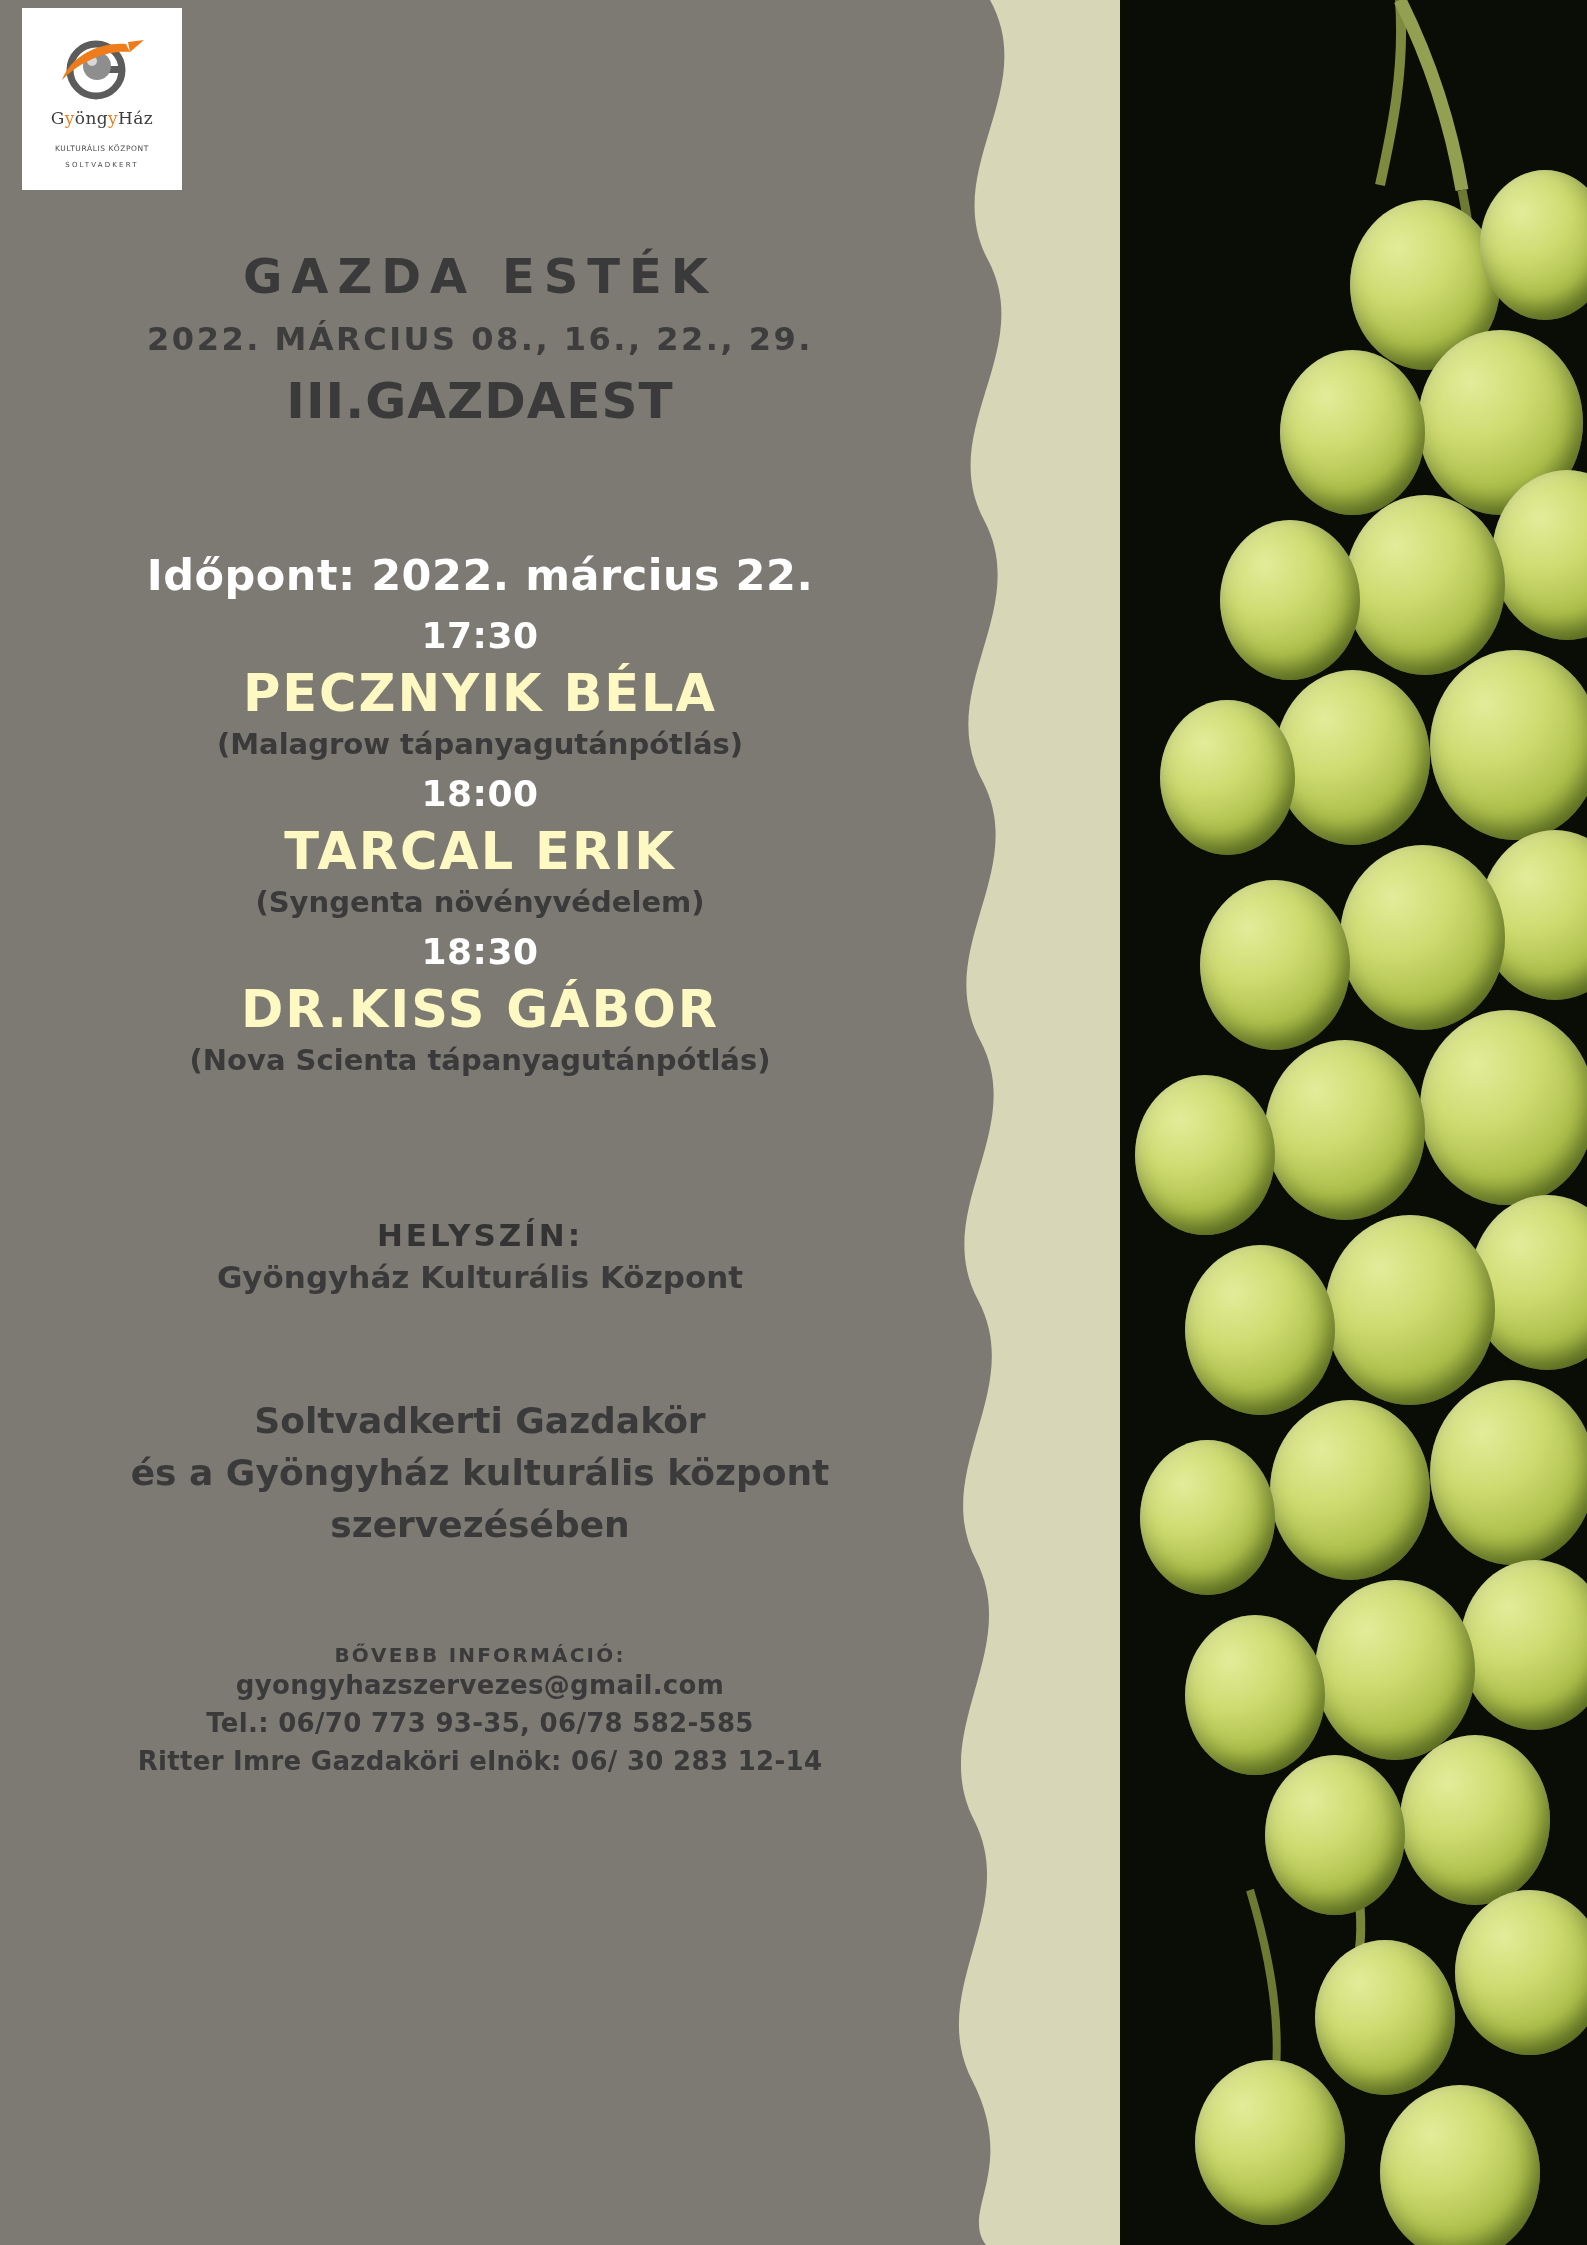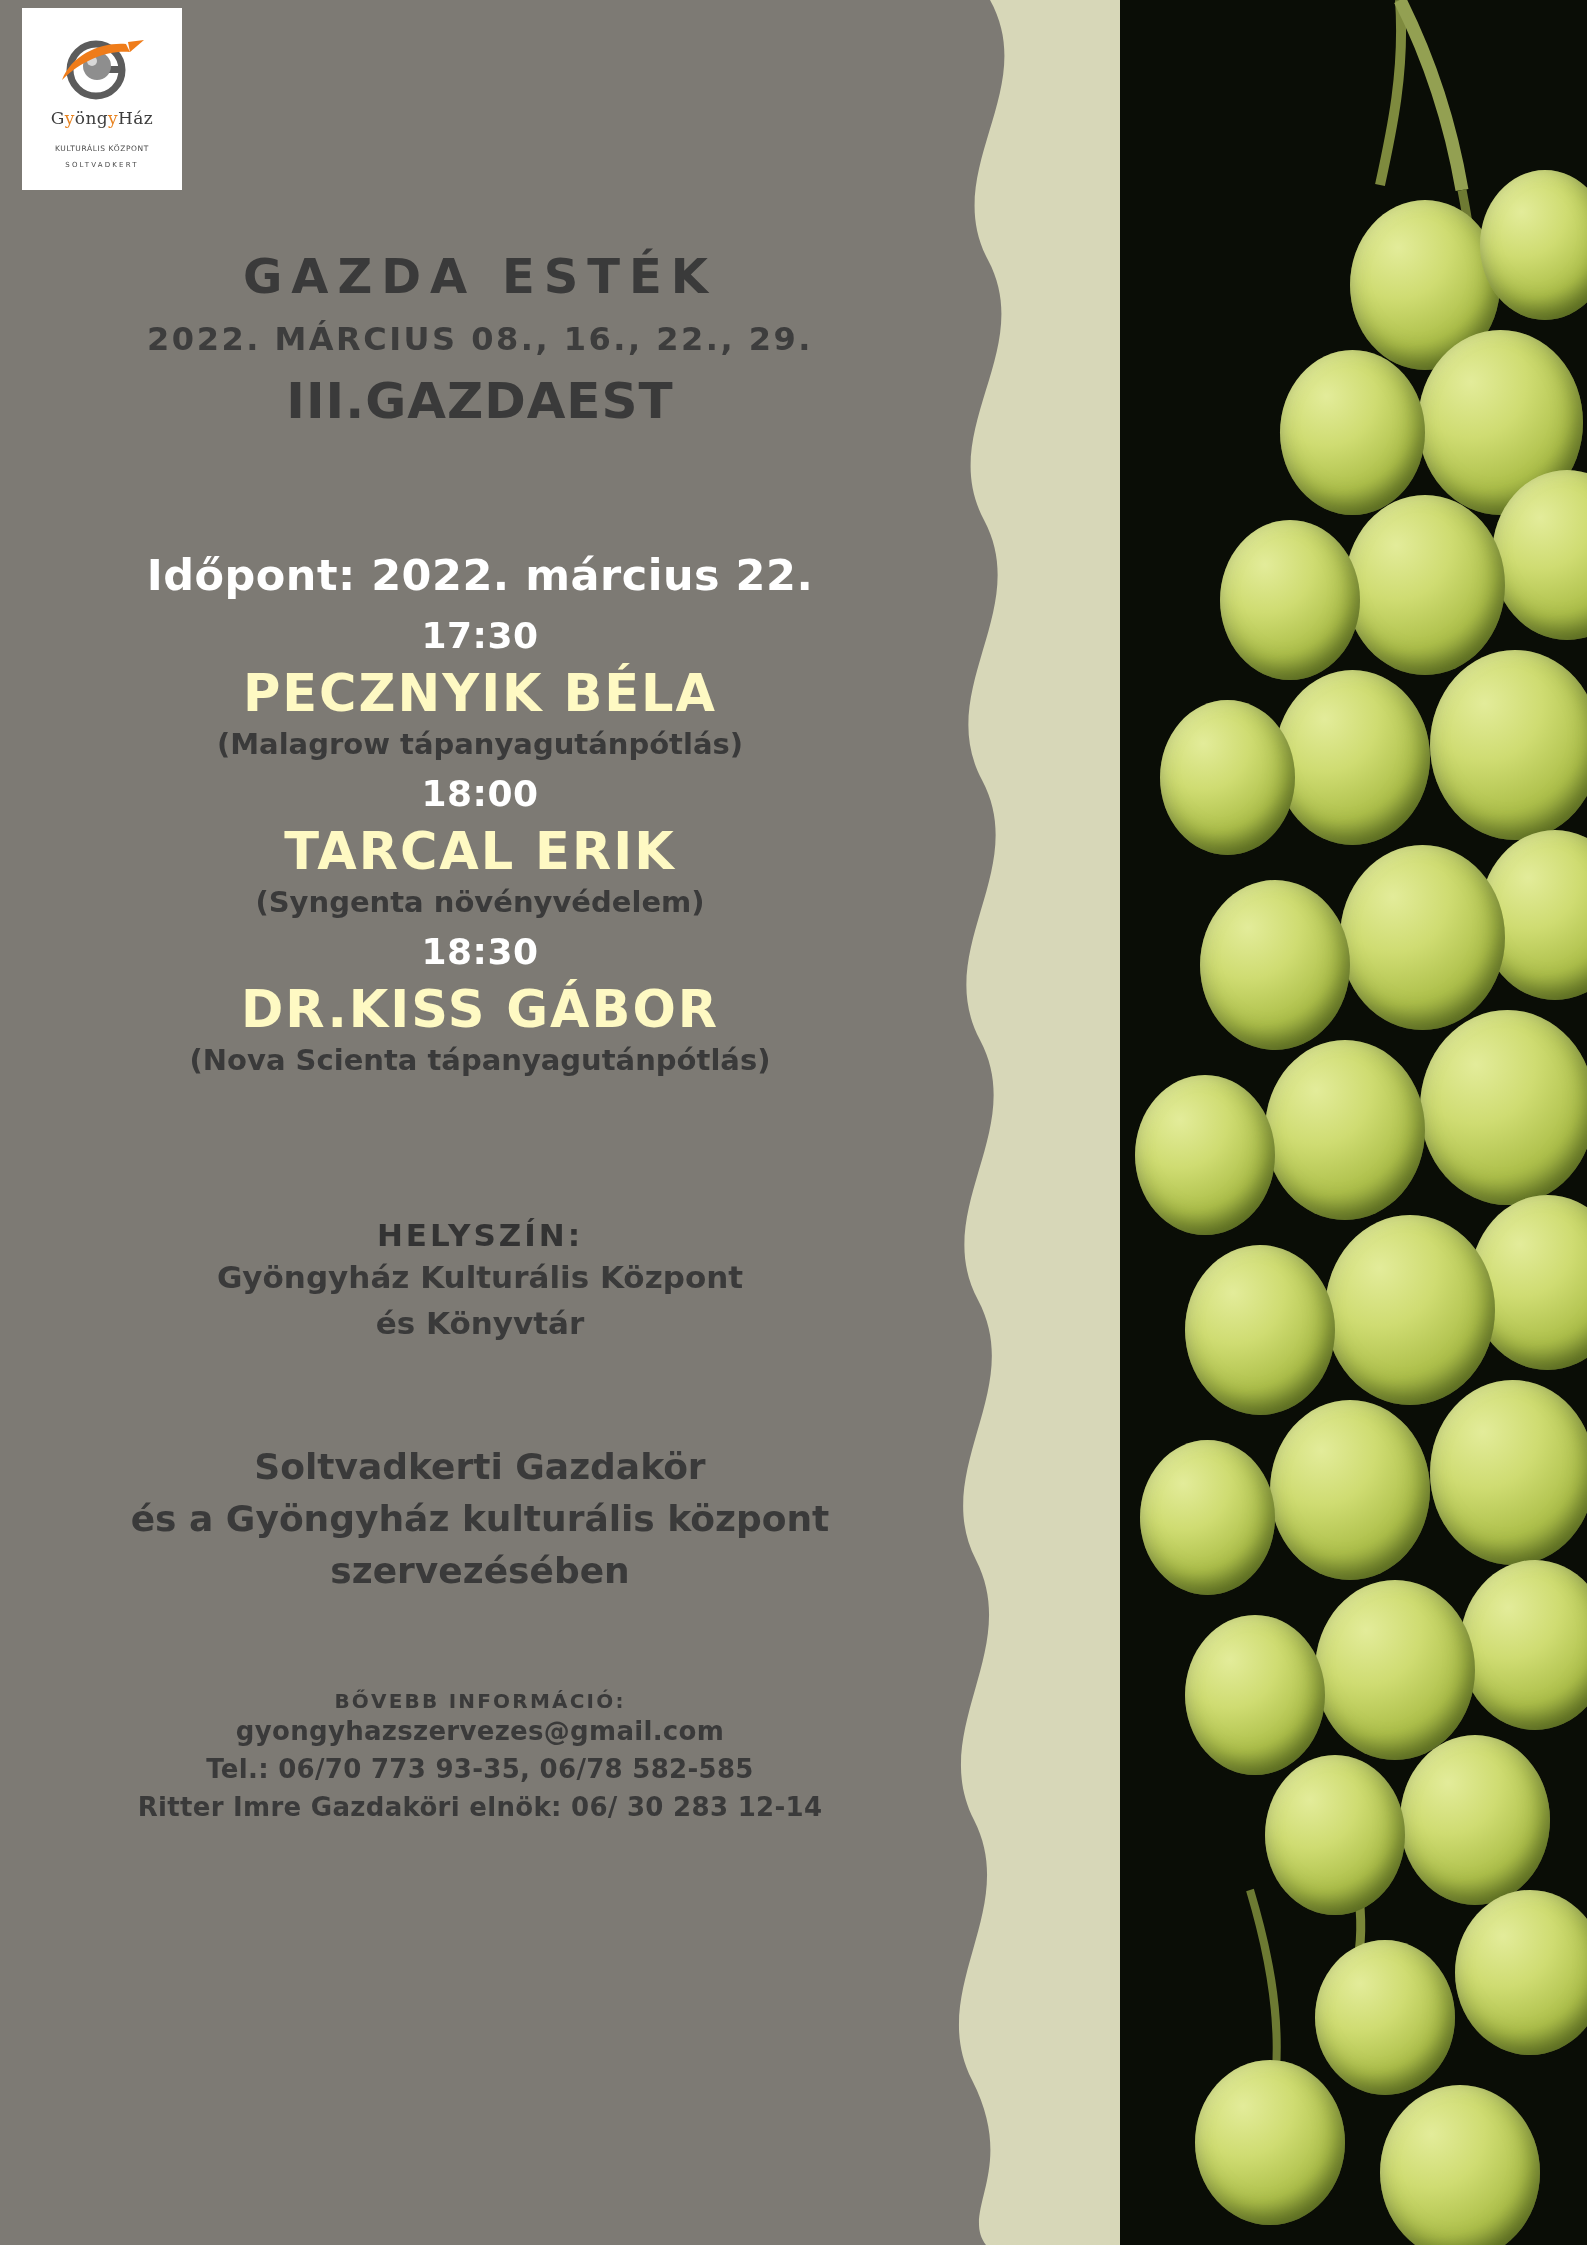--- a/index.html
+++ b/index.html
@@ -278,21 +278,20 @@
         <div class="time">18:30</div>
         <div class="speaker">DR.KISS GÁBOR</div>
         <div class="topic">(Nova Scienta tápanyagutánpótlás)</div>
       </div>
 
     </div>
 
     <div id="venue">
       <div class="venue-head">HELYSZÍN:</div>
       <div class="venue-line">Gyöngyház Kulturális Központ</div>
-      <div class="venue-line">és Könyvtár</div>
     </div>
 
     <div id="organizer">
       <div class="org-line">Soltvadkerti Gazdakör</div>
       <div class="org-line">és a Gyöngyház kulturális központ</div>
       <div class="org-line">szervezésében</div>
     </div>
 
     <div id="contact">
       <div class="contact-head">BŐVEBB INFORMÁCIÓ:</div>

